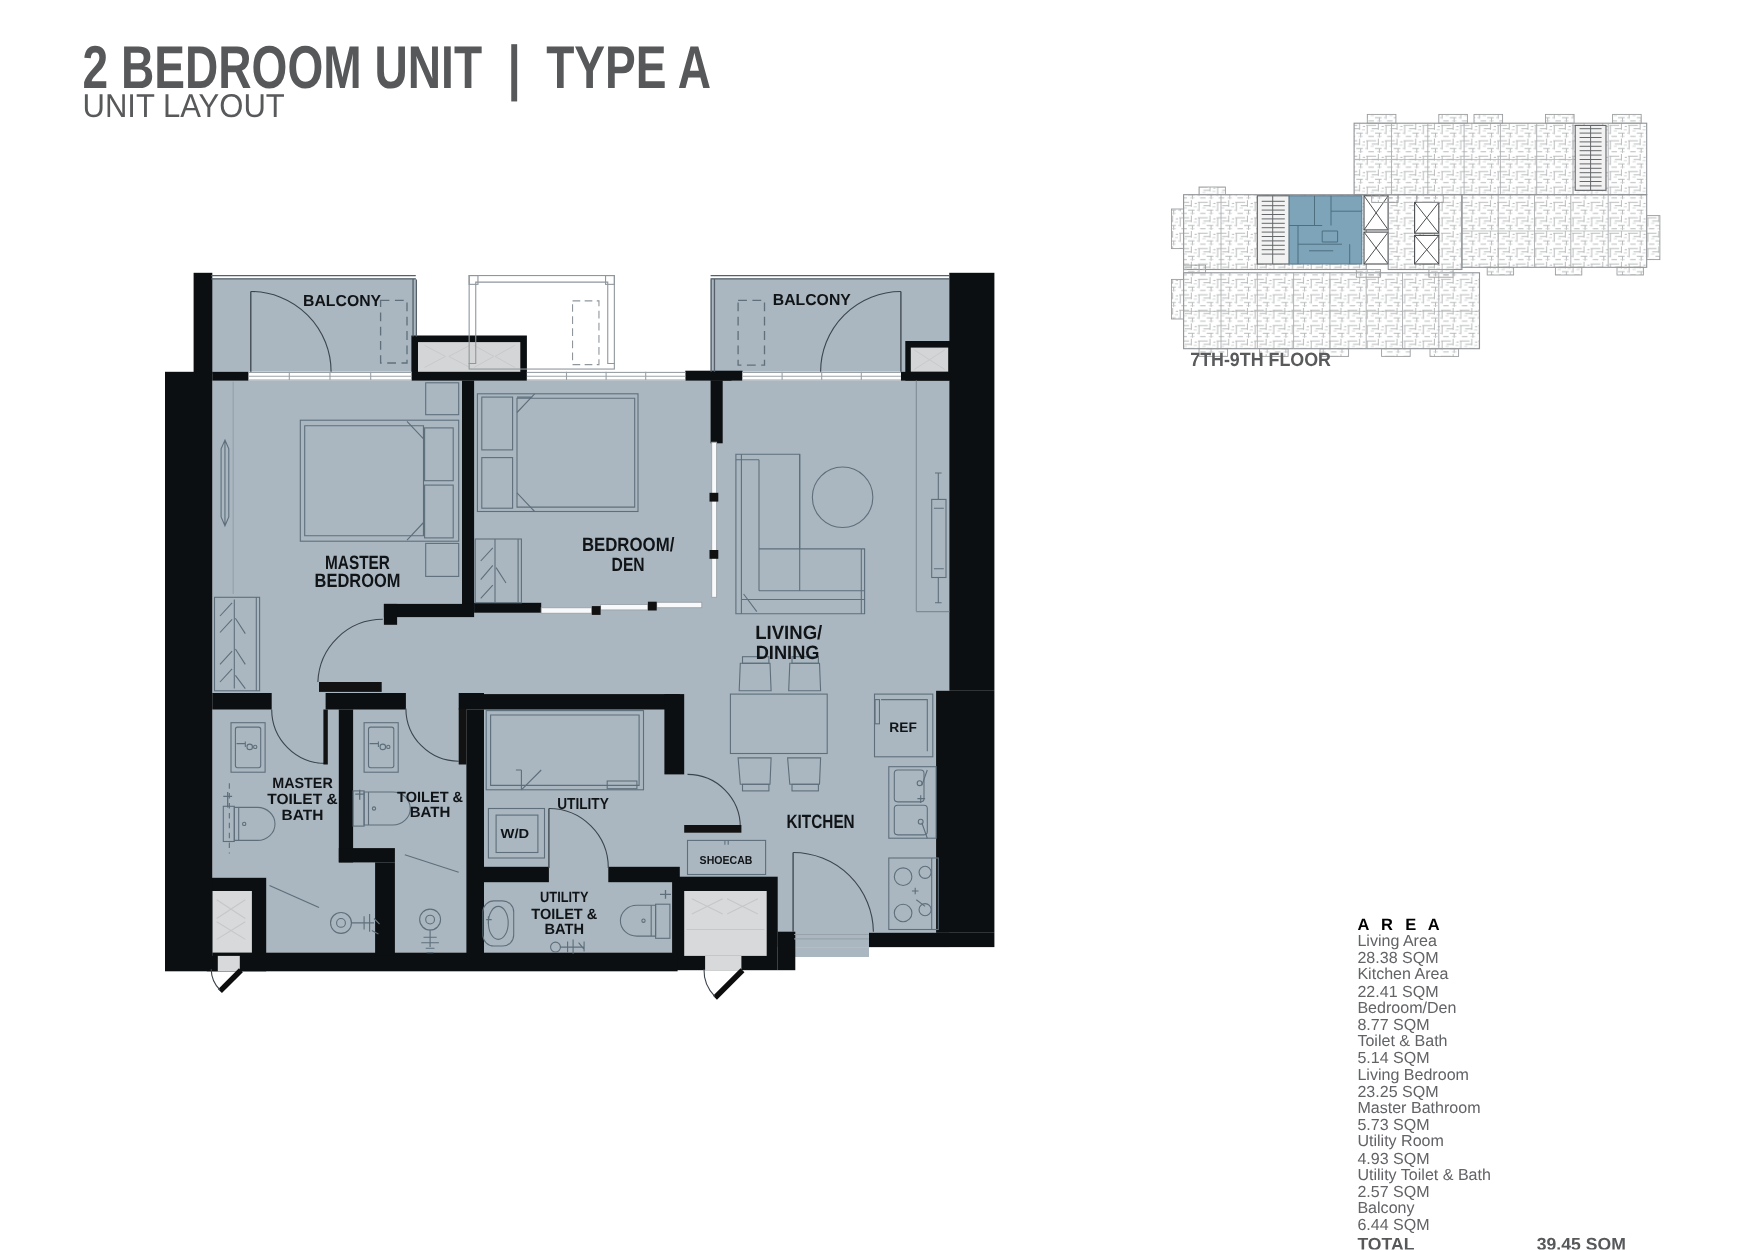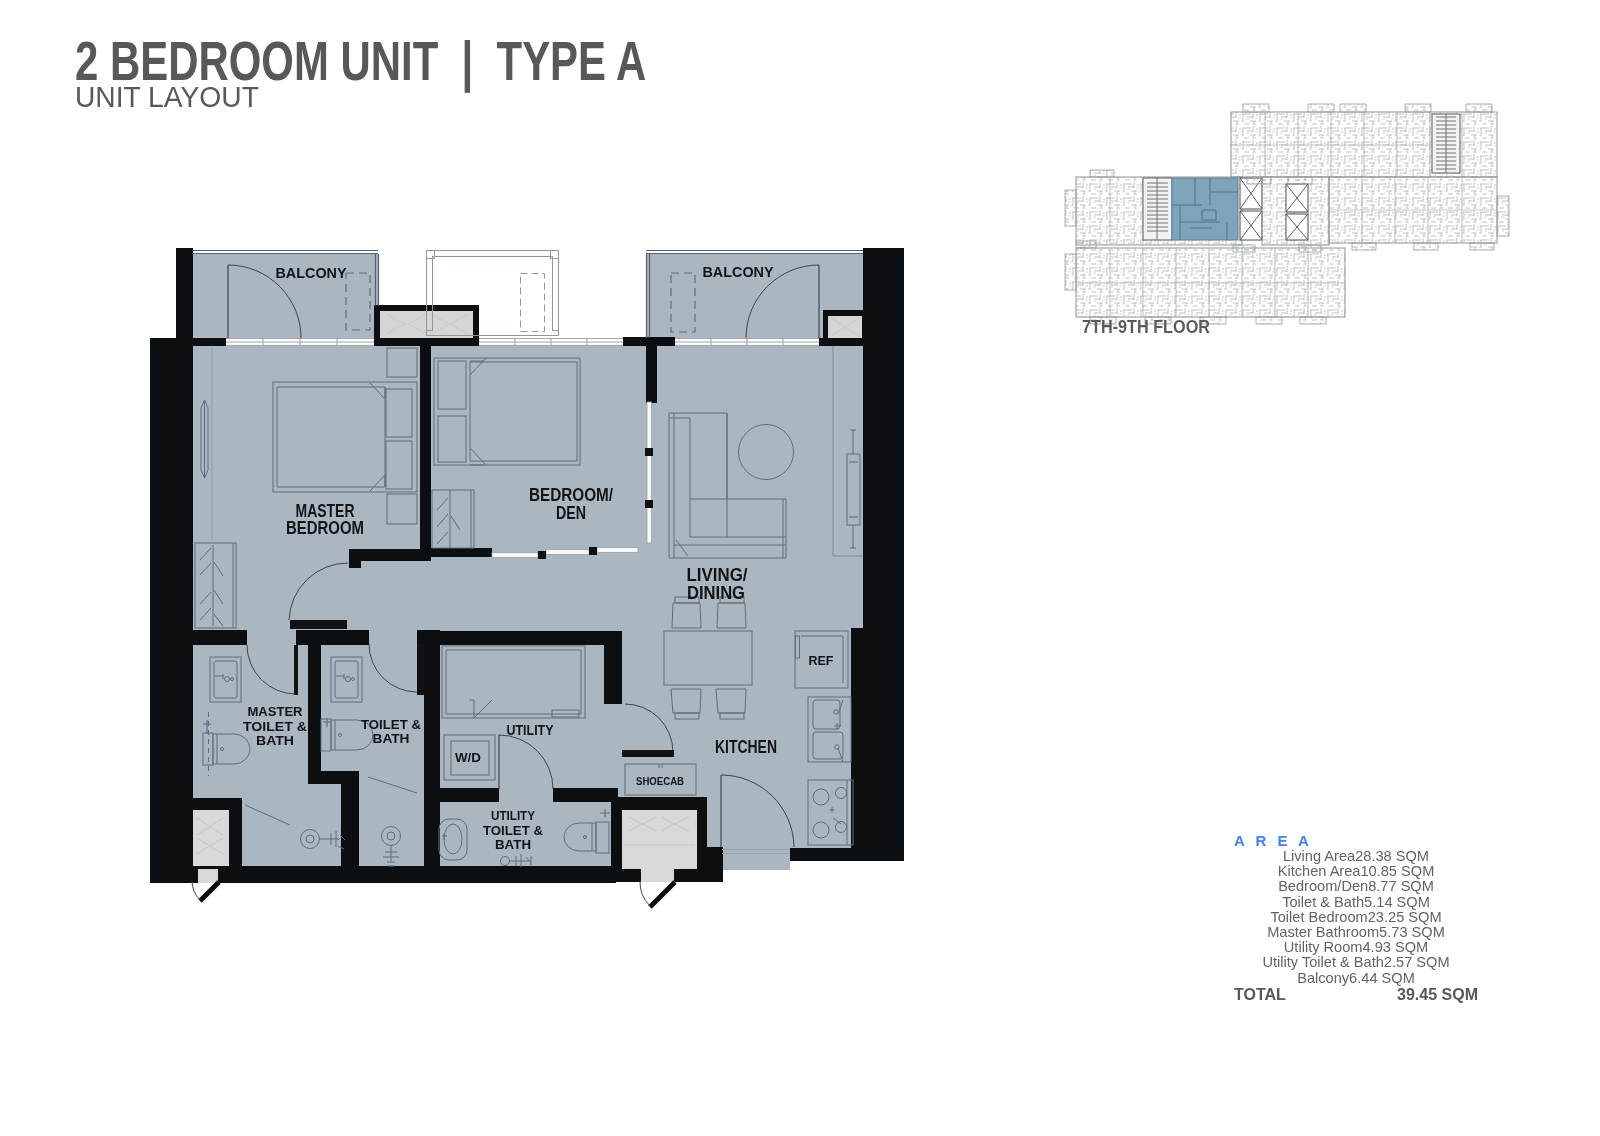--- a/index.html
+++ b/index.html
@@ -1,54 +1,54 @@
 <!DOCTYPE html>
 <html><head>
 <meta charset="utf-8">
 <style>
   html,body{margin:0;padding:0;background:#fff;}
   body{width:1600px;height:1136px;position:relative;font-family:"Liberation Sans",sans-serif;overflow:hidden;}
   #title{position:absolute;left:75px;top:0;color:#57585a;}
   #title .t1{position:absolute;left:0;top:34px;font-size:55px;font-weight:bold;line-height:55px;white-space:nowrap;transform:scaleX(0.762);transform-origin:0 0;}
   #title .t2{position:absolute;left:0;top:82px;font-size:30px;font-weight:400;color:#58595b;line-height:30px;white-space:nowrap;transform:scaleX(0.94);transform-origin:0 0;}
   #area{position:absolute;left:1234px;top:832px;width:244px;color:#626366;}
-  #area .hd{font-weight:bold;font-size:15px;letter-spacing:3.5px;color:#3b82f6;}
-  #area .row{display:flex;justify-content:center;font-size:14.6px;line-height:15.2px;white-space:nowrap;}
+  #area .hd{font-weight:bold;font-size:15px;letter-spacing:3.5px;color:#000000;}
+  #area .row{display:flex;justify-content:flex-start;font-size:14.6px;line-height:15.2px;white-space:nowrap;flex-direction:column;}
   #area .tot{display:flex;justify-content:space-between;font-weight:bold;font-size:16px;color:#57585a;}
   svg text{font-family:"Liberation Sans",sans-serif;}
   .rl{font-weight:bold;fill:#111417;}
 </style>
 </head>
 <body>
 
 <div id="title">
   <div class="t1">2 BEDROOM UNIT&nbsp; |&nbsp; TYPE A</div>
   <div class="t2">UNIT LAYOUT</div>
 </div>
 
 <div id="area">
   <div class="hd">A R E A</div>
   <div class="row">
       <span>Living Area</span>
       <span>28.38 SQM</span>
     </div>
   <div class="row">
       <span>Kitchen Area</span>
-      <span>10.85 SQM</span>
+      <span>22.41 SQM</span>
     </div>
   <div class="row">
       <span>Bedroom/Den</span>
       <span>8.77 SQM</span>
     </div>
   <div class="row">
       <span>Toilet &amp; Bath</span>
       <span>5.14 SQM</span>
     </div>
   <div class="row">
-      <span>Toilet Bedroom</span>
+      <span>Living Bedroom</span>
       <span>23.25 SQM</span>
     </div>
   <div class="row">
       <span>Master Bathroom</span>
       <span>5.73 SQM</span>
     </div>
   <div class="row">
       <span>Utility Room</span>
       <span>4.93 SQM</span>
     </div>

